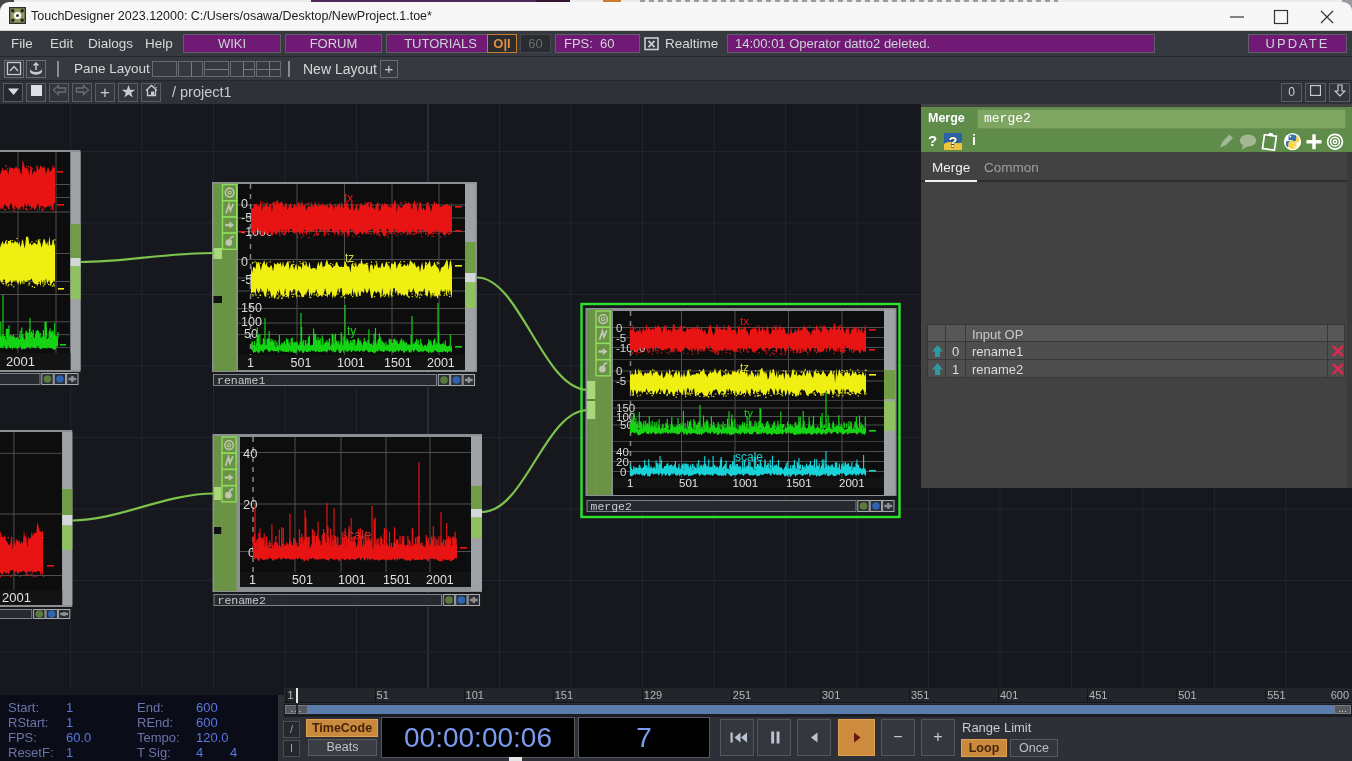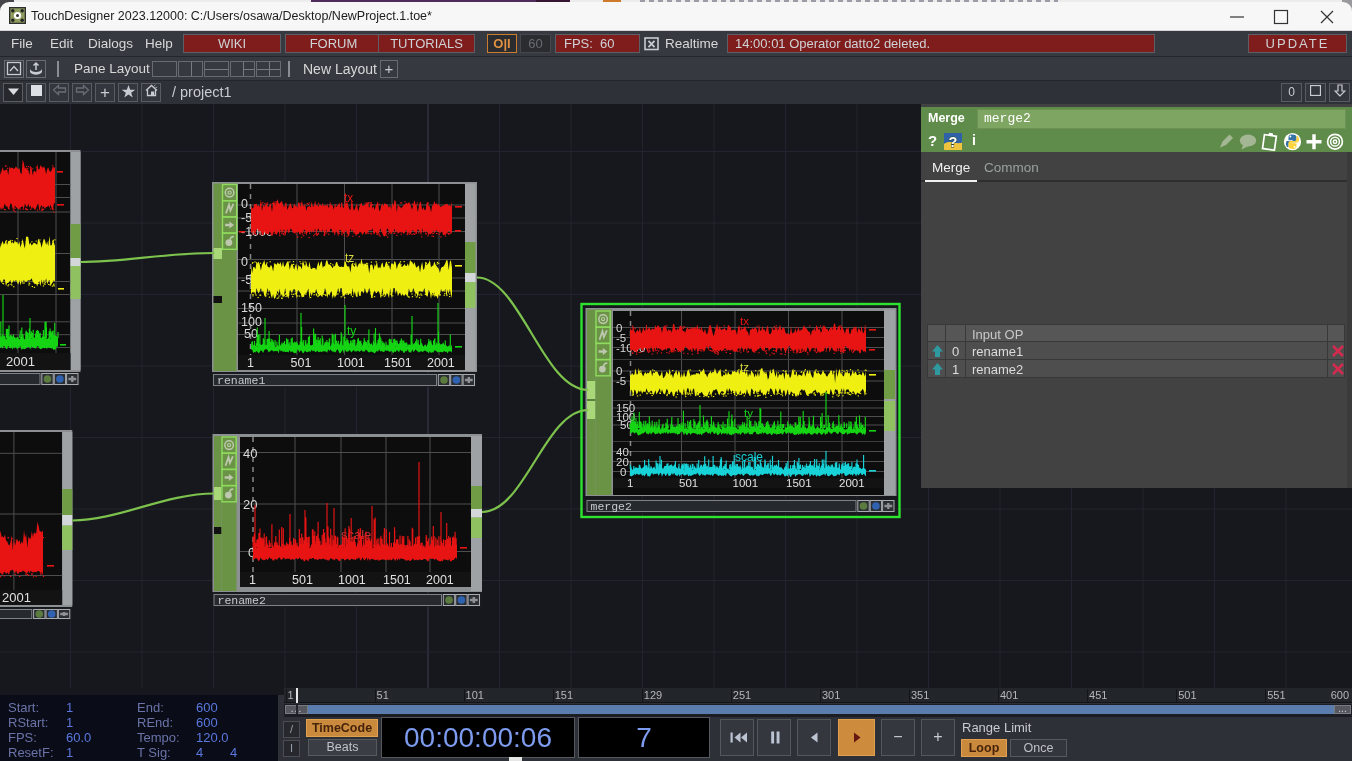--- a/index.html
+++ b/index.html
@@ -2,21 +2,21 @@
 <html><head><meta charset="utf-8"><title>TouchDesigner</title>
 <style>
 *{margin:0;padding:0;box-sizing:border-box}
 html,body{width:1352px;height:761px;overflow:hidden;background:#17181d;font-family:"Liberation Sans",sans-serif}
 .abs{position:absolute}
 .titlebar{position:absolute;left:0;top:2px;width:1352px;height:29px;background:#f7f7f7;border-bottom:1px solid #d4d4d4}
 .menubar{position:absolute;left:0;top:31px;width:1352px;height:25px;background:#36393f}
 .toolbar{position:absolute;left:0;top:56px;width:1352px;height:24px;background:#36393f;border-top:1px solid #24262a}
 .pathbar{position:absolute;left:0;top:80px;width:1352px;height:24px;background:#2e3137;border-top:1px solid #24262a}
 .mitem{position:absolute;top:5px;color:#d8d8d8;font-size:13.5px}
-.mbtn{position:absolute;top:3px;height:19px;border:1px solid #5c6066;background:#7f1d1d;color:#cfd2d6;font-size:13px;text-align:center;line-height:17px}
+.mbtn{position:absolute;top:3px;height:19px;border:1px solid #5c6066;background:#701a75;color:#cfd2d6;font-size:13px;text-align:center;line-height:17px}
 .tbtn{position:absolute;border:1px solid #686c72;background:#36393f}
 .pbtn{position:absolute;top:2px;width:20px;height:19px;border:1px solid #595d62;background:#33363c;color:#c8cbd0;text-align:center;line-height:17px;font-size:12px}
 .panel{position:absolute;left:921px;top:104px;width:431px;height:384px;background:#424242}
 .drop{position:absolute;left:154px;width:272px;height:19px;background:#5e5e5e;border:1px solid #6b6b6b;border-bottom-color:#383838;color:#e6e6e6;font-size:13px;line-height:17px;padding-left:6px}
 .drop:after{content:"";position:absolute;right:8px;top:7px;border-left:5.5px solid transparent;border-right:5.5px solid transparent;border-top:6px solid #1e1e1e}
 .plabel{position:absolute;color:#d2d2d2;font-size:13px;text-align:right;width:148px;left:0}
 .trow{position:absolute;left:6px;width:418px;height:18px;border-left:1px solid #383838;border-right:1px solid #383838;border-bottom:1px solid #383838}
 .tl-info{position:absolute;left:0;top:695px;width:278px;height:66px;background:#0a0c17}
 .ti-l{position:absolute;color:#6b74a8;font-size:13px}
 .ti-v{position:absolute;color:#5a78e0;font-size:13px}
@@ -51,21 +51,21 @@
  </svg>
 </div>
 
 <div class="menubar">
  <div class="mitem" style="left:11px">File</div>
  <div class="mitem" style="left:50px">Edit</div>
  <div class="mitem" style="left:88px">Dialogs</div>
  <div class="mitem" style="left:145px">Help</div>
  <div class="mbtn" style="left:183px;width:98px">WIKI</div>
  <div class="mbtn" style="left:285px;width:97px">FORUM</div>
- <div class="mbtn" style="left:378px;width:97px">TUTORIALS</div>
+ <div class="mbtn" style="left:386px;width:109px">TUTORIALS</div>
  <div class="mbtn" style="left:487px;width:30px;border-color:#c87e2e;color:#e09040;background:#2a2c30;font-weight:bold">O|I</div>
  <div class="mbtn" style="left:520px;width:31px;border-color:#44474d;background:#2a2c30;color:#686c72">60</div>
  <div class="mbtn" style="left:555px;width:85px;text-align:left;padding-left:8px">FPS:&nbsp; 60</div>
  <svg class="abs" style="left:644px;top:6px" width="15" height="14">
       <rect x="1" y="1" width="13" height="11.5" fill="none" stroke="#c8ccd2" stroke-width="1.6"></rect>
       <path d="M4.5,3.8 L10.5,10.2 M10.5,3.8 L4.5,10.2" stroke="#c8ccd2" stroke-width="1.8"></path>
     </svg>
  <div class="mitem" style="left:665px">Realtime</div>
  <div class="mbtn" style="left:727px;width:428px;text-align:left;padding-left:7px">14:00:01 Operator datto2 deleted.</div>
  <div class="mbtn" style="left:1248px;width:99px;letter-spacing:2px">UPDATE</div>
@@ -1343,14 +1343,14 @@
 <div class="tpbtn" style="left:797px"><svg width="32" height="35">
       <path d="M19.5,12.5 L13,17.5 L19.5,22.5 Z" fill="#bcc4d4"></path>
     </svg></div>
 <div class="tpbtn" style="left:838px;width:37px;background:#cd8b3e;border-color:#e0a050"><svg width="35" height="35">
       <path d="M15,12.5 L21.5,17.5 L15,22.5 Z" fill="#641710"></path>
     </svg></div>
 <div class="tpbtn" style="left:881px;color:#c8cbd0;text-align:center;line-height:33px;font-size:16px">−</div>
 <div class="tpbtn" style="left:921px;color:#c8cbd0;text-align:center;line-height:33px;font-size:16px">+</div>
 <div class="abs" style="left:962px;top:720px;color:#c8cbd0;font-size:13px">Range Limit</div>
 <div class="abs" style="left:961px;top:739px;width:46px;height:18px;background:#c98a3e;border:1px solid #e0a050;color:#46230a;font-size:12.5px;font-weight:bold;text-align:center;line-height:16px">Loop</div>
-<div class="abs" style="left:1010px;top:739px;width:57px;height:18px;background:#33363c;border:1px solid #56595e;color:#bdc0c5;font-size:12.5px;text-align:center;line-height:16px">Once</div>
+<div class="abs" style="left:1010px;top:739px;width:48px;height:18px;background:#33363c;border:1px solid #56595e;color:#bdc0c5;font-size:12.5px;text-align:center;line-height:16px">Once</div>
 <div class="abs" style="left:509px;top:757px;width:13px;height:4px;background:#e6e6e6"></div>
 
 </body></html>

